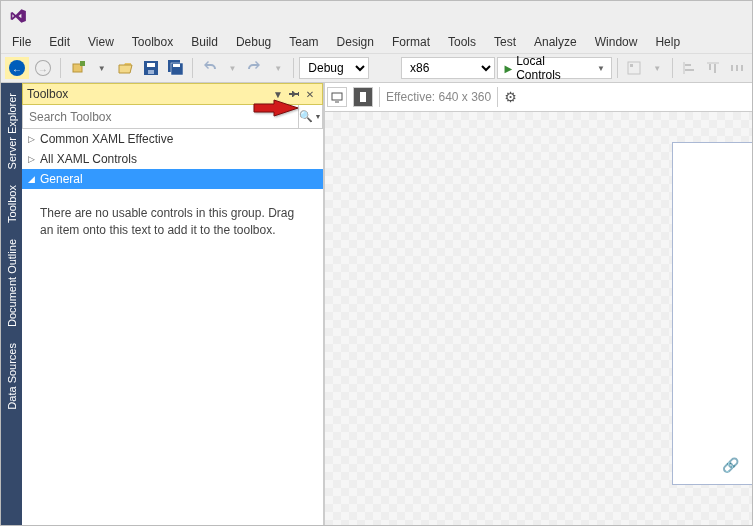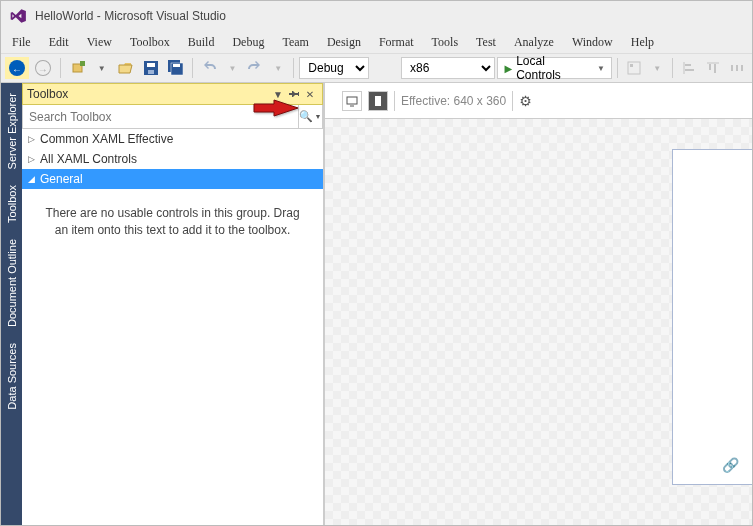--- a/index.html
+++ b/index.html
@@ -1,21 +1,21 @@
 <!DOCTYPE html>
 <html><head>
 <meta charset="utf-8">
 <style>
   * { box-sizing: border-box; margin: 0; padding: 0; font-family: "Segoe UI", Tahoma, sans-serif; }
   body { width: 753px; height: 526px; background: #eee; overflow: hidden; }
   .window { display: flex; flex-direction: column; width: 100%; height: 100%; background: #eee; border: 1px solid #bbb; }
   .titlebar { display: flex; align-items: center; height: 30px; padding: 0 8px; background: #eee; color: #444; font-size: 12px; }
   .titlebar .vs-logo { width: 18px; height: 18px; margin-right: 8px; }
   .menubar { display: flex; align-items: center; height: 22px; padding: 0 2px; background: #eee; font-size: 12px; color: #333; }
-  .menubar .menu-item { padding: 2px 9px; cursor: default; font-family: Liberation Serif, serif; }
+  .menubar .menu-item { padding: 2px 9px; cursor: default; }
   .toolbar { display: flex; align-items: center; height: 30px; padding: 2px 4px; background: #eee; border-top: 1px solid #ddd; border-bottom: 1px solid #ccc; gap: 2px; }
   .toolbar .sep { width: 1px; height: 20px; background: #ccc; margin: 0 3px; }
   .toolbar .btn { display: flex; align-items: center; justify-content: center; min-width: 20px; height: 22px; padding: 0 3px; border: 1px solid transparent; }
   .toolbar .dd { width: 9px; font-size: 8px; color: #666; text-align: center; }
   .toolbar select { height: 22px; font-size: 12px; background: #fff; border: 1px solid #ccc; padding: 0 4px; }
   .toolbar .run-btn { display: flex; align-items: center; gap: 4px; height: 22px; padding: 0 6px; border: 1px solid #ccc; background: #fff; font-size: 12px; }
   .toolbar .run-btn .tri { color: #388a34; font-size: 10px; }
   .toolbar .disabled { opacity: 0.4; }
   .workspace { flex: 1; display: flex; min-height: 0; }
   .tabwell { width: 21px; background: #35496a; display: flex; flex-direction: column; align-items: center; padding-top: 6px; gap: 8px; }
@@ -25,23 +25,23 @@
   .panel-header .title { flex: 1; }
   .panel-header .hbtn { width: 16px; height: 16px; display: flex; align-items: center; justify-content: center; font-size: 10px; color: #555; }
   .searchrow { display: flex; align-items: center; height: 24px; border: 1px solid #ccc; border-top: none; gap: 24px; }
   .searchrow input { flex: 1; border: none; outline: none; font-size: 12px; padding: 0 6px; height: 100%; color: #888; }
   .searchrow .sbtn { width: 24px; height: 100%; display: flex; align-items: center; justify-content: center; border-left: 1px solid #ccc; font-size: 11px; color: #555; }
   .tree { font-size: 12px; }
   .tree-item { display: flex; align-items: center; height: 20px; padding: 0 6px; color: #333; }
   .tree-item .exp { width: 12px; font-size: 9px; color: #666; }
   .tree-item.selected { background: #3399ff; color: #fff; }
   .tree-item.selected .exp { color: #fff; }
-  .tree-empty { padding: 16px 18px; font-size: 12px; color: #444; text-align: center; line-height: 1.4; }
+  .tree-empty { padding: 16px 18px; font-size: 12px; color: #444; line-height: 1.4; }
   .designer { flex: 1; display: flex; flex-direction: column; background: #fff; border-left: 1px solid #ccc; }
-  .designer-toolbar { display: flex; align-items: center; height: 36px; border-bottom: 1px solid #ccc; padding: 0 17px; gap: 6px; font-size: 12px; color: #888; }
+  .designer-toolbar { display: flex; align-items: center; height: 29px; border-bottom: 1px solid #ccc; padding: 0 2px; gap: 6px; font-size: 12px; color: #888; }
   .designer-toolbar .dicon { width: 20px; height: 20px; border: 1px solid #ccc; display: flex; align-items: center; justify-content: center; font-size: 11px; color: #555; }
   .dsep { width: 1px; height: 20px; background: #ccc; }
   .gear { font-size: 14px; color: #555; }
   .canvas { flex: 1; position: relative; overflow: hidden; background-color: #f6f6f6; background-image: linear-gradient(45deg,#eee 25%,transparent 25%,transparent 75%,#eee 75%),linear-gradient(45deg,#eee 25%,transparent 25%,transparent 75%,#eee 75%); background-size: 16px 16px; background-position: 0 0,8px 8px; }
   .frame { position: absolute; top: 30px; right: 0; width: 80px; bottom: 40px; border: 1px solid #aab8d4; border-right: none; background: #fff; }
   .overlay-arrow { position: absolute; left: 252px; top: 98px; pointer-events: none; }
   .overlay-arrow svg { filter: drop-shadow(1px 1px 1px rgba(0,0,0,0.3)); }
   .link-ico { position: absolute; right: 12px; bottom: 52px; font-size: 14px; color: #888; }
   .back-circle { width: 16px; height: 16px; border-radius: 50%; background: #005dba; color: #fff; display: flex; align-items: center; justify-content: center; font-size: 10px; }
   .back-hl { border: 1px solid #d0a600; background: #fff1a8; padding: 1px; }
@@ -51,21 +51,20 @@
 <body>
 
 <div class="window">
 
   <div class="titlebar">
     <span class="vs-logo">
       <svg viewBox="0 0 32 32" width="18" height="18">
           <path fill="#68217a" d="M22 4l8 3v18l-8 3-10-10-6 5-3-1V10l3-1 6 5L22 4zm0 8l-5 4 5 4V12zM6 13v6l3-3-3-3z"></path>
         </svg>
     </span>
-    <span>HelloWorld - Microsoft Visual Studio</span>
   </div>
 
   <div class="menubar">
     <span class="menu-item">File</span>
     <span class="menu-item">Edit</span>
     <span class="menu-item">View</span>
     <span class="menu-item">Toolbox</span>
     <span class="menu-item">Build</span>
     <span class="menu-item">Debug</span>
     <span class="menu-item">Team</span>

